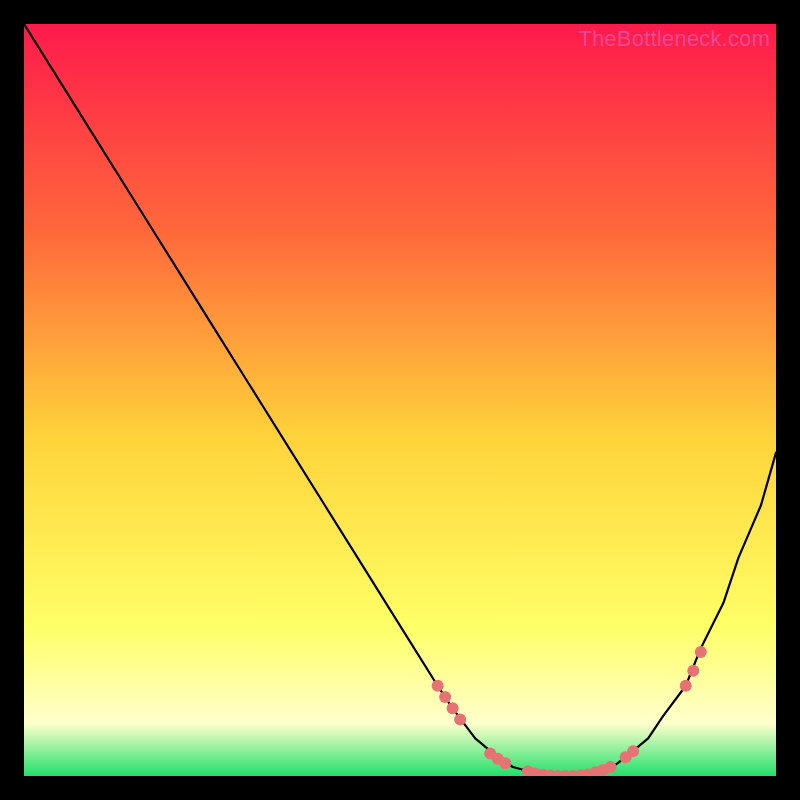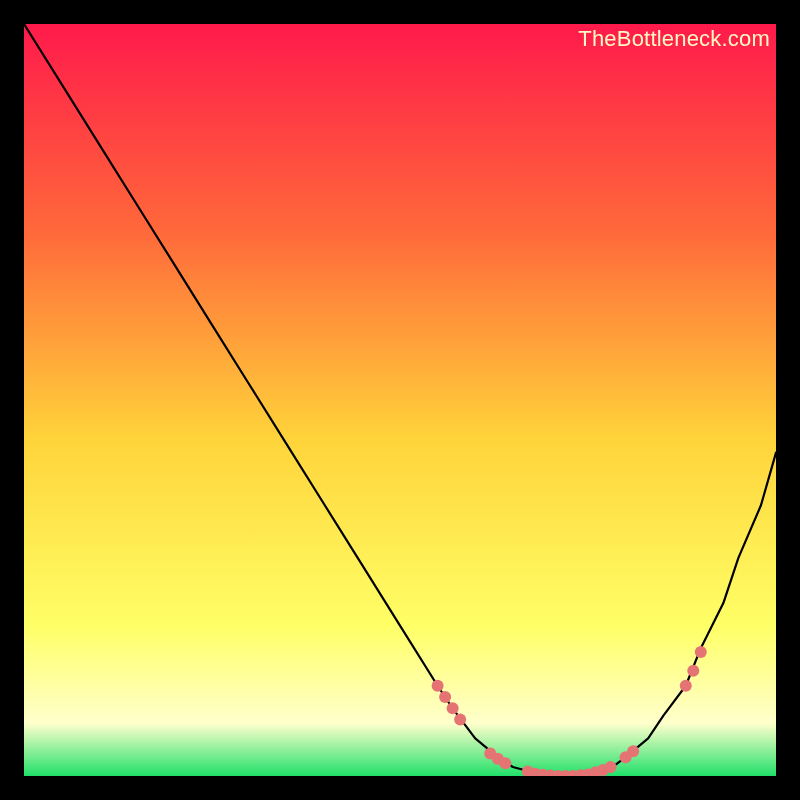--- a/index.html
+++ b/index.html
@@ -23,21 +23,21 @@
     position: absolute;
     left: 0;
     top: 0;
     width: 752px;
     height: 752px;
   }
   .watermark {
     position: absolute;
     top: 2px;
     right: 6px;
-    color: #fef9c3;
+    color: #ec4899;
     font-size: 22px;
     font-weight: 500;
     letter-spacing: 0.2px;
     user-select: none;
   }
 </style>
 </head>
 <body>
 
 <div class="frame">

